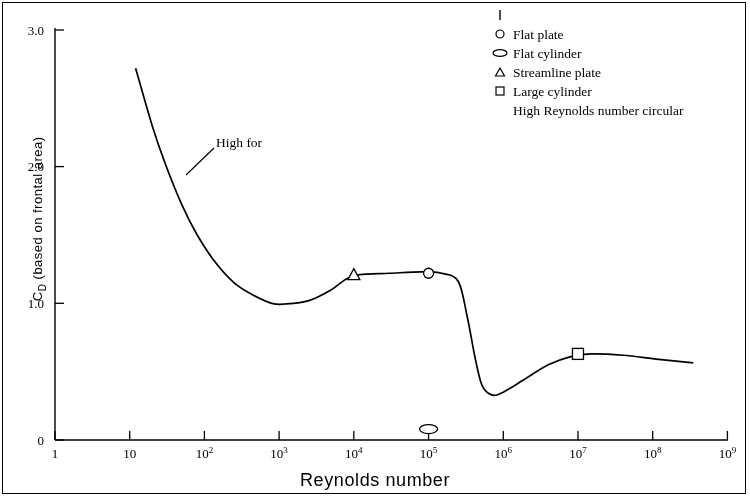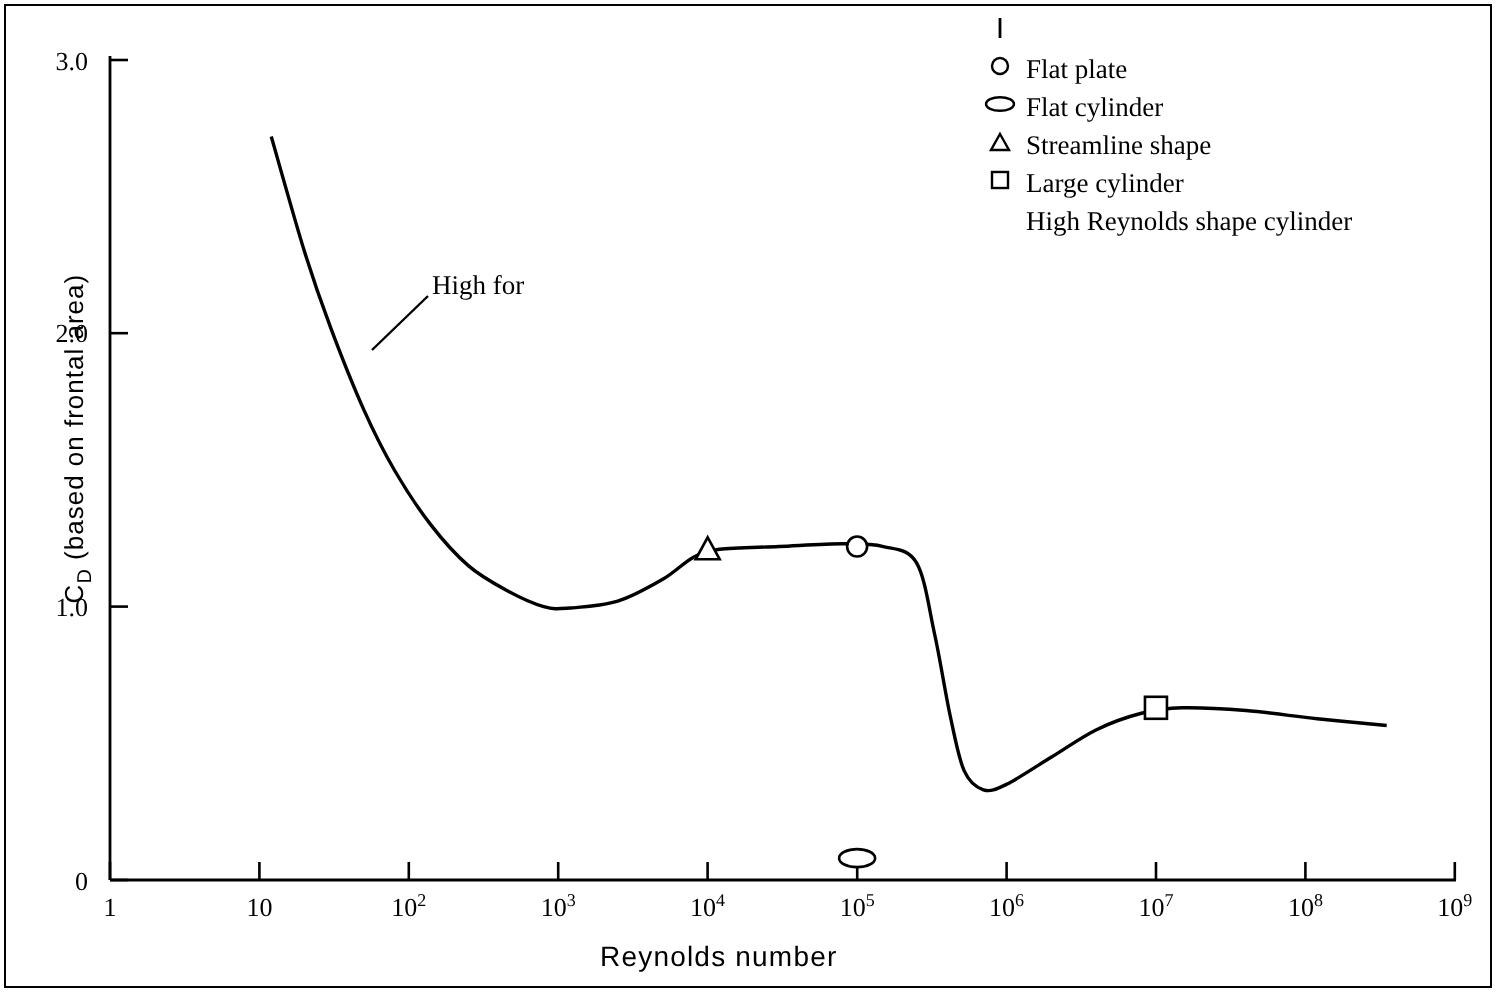--- a/index.html
+++ b/index.html
@@ -54,21 +54,21 @@
   .legend-label {
     font-size: 13.5px;
     font-family: "Liberation Serif", serif;
     white-space: nowrap;
     margin-top: 36px;
   }
   .axis-label-x {
     position: absolute;
     left: 300px;
     top: 470px;
-    font-size: 14px;
+    font-size: 18px;
     letter-spacing: 0.6px;
     font-family: "Liberation Sans", sans-serif;
   }
   .axis-label-y {
     position: absolute;
     left: -76px;
     top: 210px;
     width: 230px;
     text-align: center;
     transform: rotate(-90deg);
@@ -170,37 +170,37 @@
           </svg>
       </span>
       <span class="legend-label">Flat cylinder</span>
     </div>
     <div class="legend-row">
       <span class="legend-sym">
         <svg width="18" height="14" viewBox="0 0 18 14">
             <ellipse cx="9" cy="7" rx="7" ry="3.4" fill="none" stroke="#000" stroke-width="1.2"></ellipse>
           </svg>
       </span>
-      <span class="legend-label">Streamline shape</span>
+      <span class="legend-label">Streamline plate</span>
     </div>
     <div class="legend-row">
       <span class="legend-sym">
         <svg width="14" height="14" viewBox="0 0 14 14">
             <polygon points="7,3 11.5,11 2.5,11" fill="none" stroke="#000" stroke-width="1.2"></polygon>
           </svg>
       </span>
       <span class="legend-label">Large cylinder</span>
     </div>
     <div class="legend-row">
       <span class="legend-sym">
         <svg width="14" height="14" viewBox="0 0 14 14">
             <rect x="3" y="3" width="8" height="8" fill="none" stroke="#000" stroke-width="1.2"></rect>
           </svg>
       </span>
-      <span class="legend-label">High Reynolds shape cylinder</span>
+      <span class="legend-label">High Reynolds number circular</span>
     </div>
   </div>
 
   <div class="annot">
     <div>High for</div>
   </div>
 
   <div class="axis-label-x">Reynolds number</div>
   <div class="axis-label-y"><span>C</span><sub>D</sub><span> (based on frontal area)</span></div>
 

